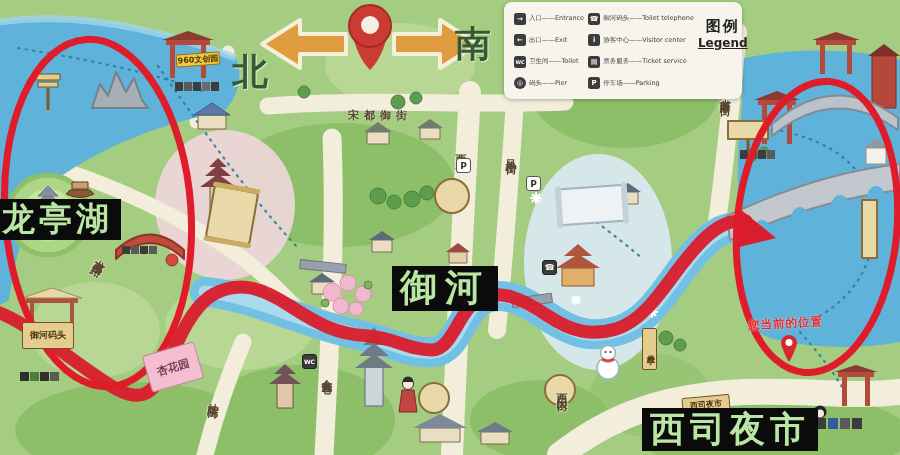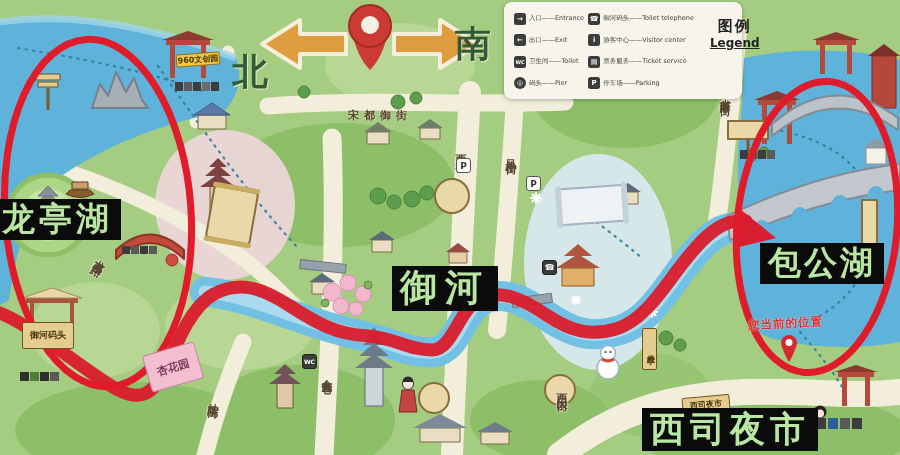--- a/index.html
+++ b/index.html
@@ -29,21 +29,21 @@
 
   .legend{position:absolute;left:504px;top:2px;width:238px;height:97px;background:#f7f4ec;
     border-radius:8px;box-shadow:0 1px 4px rgba(0,0,0,.3);display:flex;align-items:stretch;
     padding:7px 4px 6px 10px;box-sizing:border-box;gap:4px;}
   .legend-col{display:flex;flex-direction:column;justify-content:space-between;flex:1;}
   .legend-item{display:flex;align-items:center;gap:3px;height:19px;}
   .legend-ic{flex:0 0 12px;width:12px;height:12px;background:#3c3c3c;color:#fff;border-radius:2.5px;
     font-size:7px;font-weight:bold;display:flex;align-items:center;justify-content:center;}
   .legend-ic.round{border-radius:50%;}
   .legend-txt{font-size:6.5px;color:#3f3f3f;white-space:nowrap;letter-spacing:0;}
-  .legend-title{flex:0 0 46px;text-align:center;color:#222;padding-top:8px;margin-left:12px;}
+  .legend-title{flex:0 0 46px;text-align:center;color:#222;padding-top:8px;}
   .legend-title .zh{font-size:15px;font-weight:bold;letter-spacing:2px;}
   .legend-title .en{font-size:12px;font-weight:bold;text-decoration:underline;}
 
   .curloc{position:absolute;left:748px;top:316px;font-size:11.5px;font-weight:bold;color:#e42a33;
     letter-spacing:1px;transform:rotate(-3deg);text-shadow:0 0 2px #f6e9d8;}
 </style>
 </head>
 <body>
 
 <div id="stage">
@@ -421,16 +421,15 @@
 
 <div class="curloc">您当前的位置</div>
 <svg style="position:absolute;left:778px;top:333px;" width="22" height="30">
   <path d="M4,14 C7,22 9,26 11,29 C13,26 15,22 18,14 Z" fill="#d8272e"></path>
   <circle cx="11" cy="10" r="8" fill="#d8272e"></circle>
   <circle cx="11" cy="9.5" r="3.5" fill="#ffffff"></circle>
 </svg>
 
 <div class="maplabel" style="left:-6px;top:199px;font-size:33px;letter-spacing:4px;">龙亭湖</div>
 <div class="maplabel" style="left:392px;top:266px;font-size:37px;letter-spacing:8px;">御河</div>
-<div class="maplabel" style="left:760px;top:243px;font-size:33px;letter-spacing:3px;">包公湖</div>
 <div class="maplabel" style="left:642px;top:408px;font-size:35px;letter-spacing:5px;">西司夜市</div>
 
 </div>
 
 </body></html>

